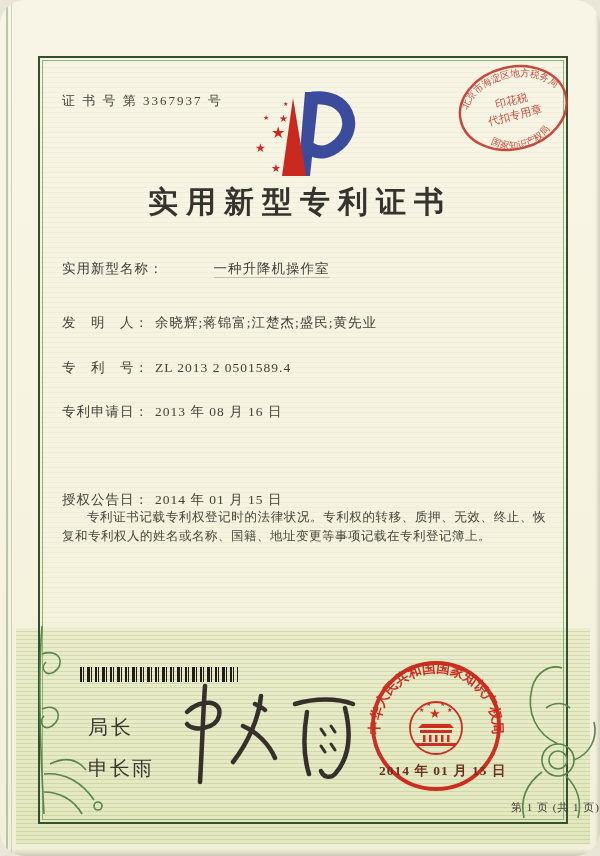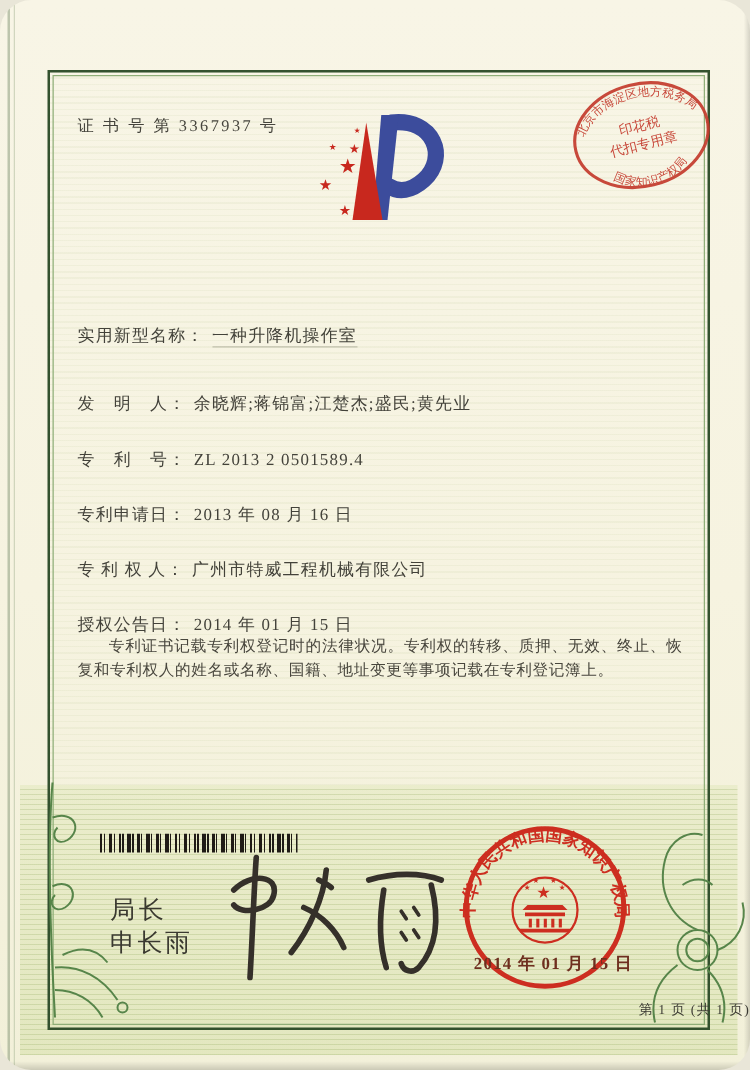--- a/index.html
+++ b/index.html
@@ -18,30 +18,30 @@
   .frame{position:absolute;left:38px;top:56px;width:526px;height:764px;border:2px solid #33512e;}
   .frame:after{content:"";position:absolute;left:2px;top:2px;right:2px;bottom:2px;border:1px solid #8fae78;}
   
   .certno{position:absolute;left:62px;top:92px;font-size:13px;letter-spacing:2px;color:#45443c;}
   .logo{position:absolute;left:243px;top:90px;}
   .taxstamp{position:absolute;left:448px;top:56px;transform:rotate(-14deg);opacity:.92;}
   .title{position:absolute;left:0;top:182px;width:100%;text-align:center;font-size:30px;font-weight:bold;letter-spacing:8px;color:#35332d;}
   
   .field{position:absolute;left:62px;font-size:13.5px;letter-spacing:1px;color:#43423a;white-space:nowrap;}
   .f0{top:260px}.f1{top:314px}.f2{top:359px}.f3{top:403px}.f4{top:447px}.f5{top:491px}
-  .f0 .fvalue{border-bottom:1px solid rgba(105,105,90,.35);padding-bottom:1px;}
+  .f0 .fvalue{border-bottom:1px solid rgba(105,105,90,.35);padding-bottom:1px;margin-left:44px;}
   .flabel{margin-right:6px;}
   
   .paras{position:absolute;left:62px;top:508px;width:484px;font-size:12.5px;line-height:19px;letter-spacing:.5px;text-align:justify;color:#48463d;}
   .paras p{margin:0;text-indent:2em;}
   
   .barcode{position:absolute;left:80px;top:667px;width:158px;height:15px;background:repeating-linear-gradient(90deg,#1f1b16 0 2px,transparent 2px 3px,#1f1b16 3px 4px,transparent 4px 7px,#1f1b16 7px 10px,transparent 10px 11px,#1f1b16 11px 12px,transparent 12px 15px);}
   
   .director{position:absolute;left:88px;top:714px;font-size:20px;letter-spacing:3px;color:#3a3930;}
-  .director .name{letter-spacing:2px;}
+  .director .name{margin-top:14px;letter-spacing:2px;}
   .sign{position:absolute;left:175px;top:674px;}
   
   .seal{position:absolute;left:366px;top:656px;opacity:.95;}
   .sealdate{position:absolute;left:379px;top:762px;font-size:13.5px;letter-spacing:1px;color:#6e2f1f;font-weight:bold;}
   
   .orn-bl{position:absolute;left:30px;top:624px;}
   .orn-br{position:absolute;left:496px;top:648px;}
   
   .footer{position:absolute;left:0;top:800px;width:100%;text-align:right;font-size:11px;letter-spacing:1px;color:#3e3d35;}
   svg text{font-family:"Liberation Serif","DejaVu Serif",serif;}
@@ -79,26 +79,26 @@
         <path id="ts-bot" d="M 27 52 A 40 33 0 1 0 105 52" fill="none"></path>
       </defs>
       <ellipse cx="66" cy="52" rx="54" ry="41" fill="none" stroke="#c43b2d" stroke-width="2.5"></ellipse>
       <text font-size="9.5" fill="#c43b2d"><textPath href="#ts-top" startOffset="50%" text-anchor="middle">北京市海淀区地方税务局</textPath></text>
       <text font-size="9.5" fill="#c43b2d"><textPath href="#ts-bot" startOffset="50%" text-anchor="middle">国家知识产权局</textPath></text>
       <text x="66" y="48" font-size="11" fill="#c43b2d" text-anchor="middle">印花税</text>
       <text x="66" y="63" font-size="11" fill="#c43b2d" text-anchor="middle">代扣专用章</text>
     </svg>
   </div>
 
+  <div class="title">实用新型专利证书</div>
 
   <div class="field f0"><span class="flabel">实用新型名称：</span><span class="fvalue">一种升降机操作室</span></div>
   <div class="field f1"><span class="flabel">发　明　人：</span><span class="fvalue">余晓辉;蒋锦富;江楚杰;盛民;黄先业</span></div>
   <div class="field f2"><span class="flabel">专　利　号：</span><span class="fvalue">ZL 2013 2 0501589.4</span></div>
   <div class="field f3"><span class="flabel">专利申请日：</span><span class="fvalue">2013 年 08 月 16 日</span></div>
-  <div class="field f4"><span class="flabel">专 利 权 人：</span><span class="fvalue">广州市特威工程机械有限公司</span></div>
   <div class="field f5"><span class="flabel">授权公告日：</span><span class="fvalue">2014 年 01 月 15 日</span></div>
 
   <div class="paras">
     <p>专利证书记载专利权登记时的法律状况。专利权的转移、质押、无效、终止、恢复和专利权人的姓名或名称、国籍、地址变更等事项记载在专利登记簿上。</p>
   </div>
 
   <div class="barcode"></div>
 
   <div class="director">
     <div>局长</div>

